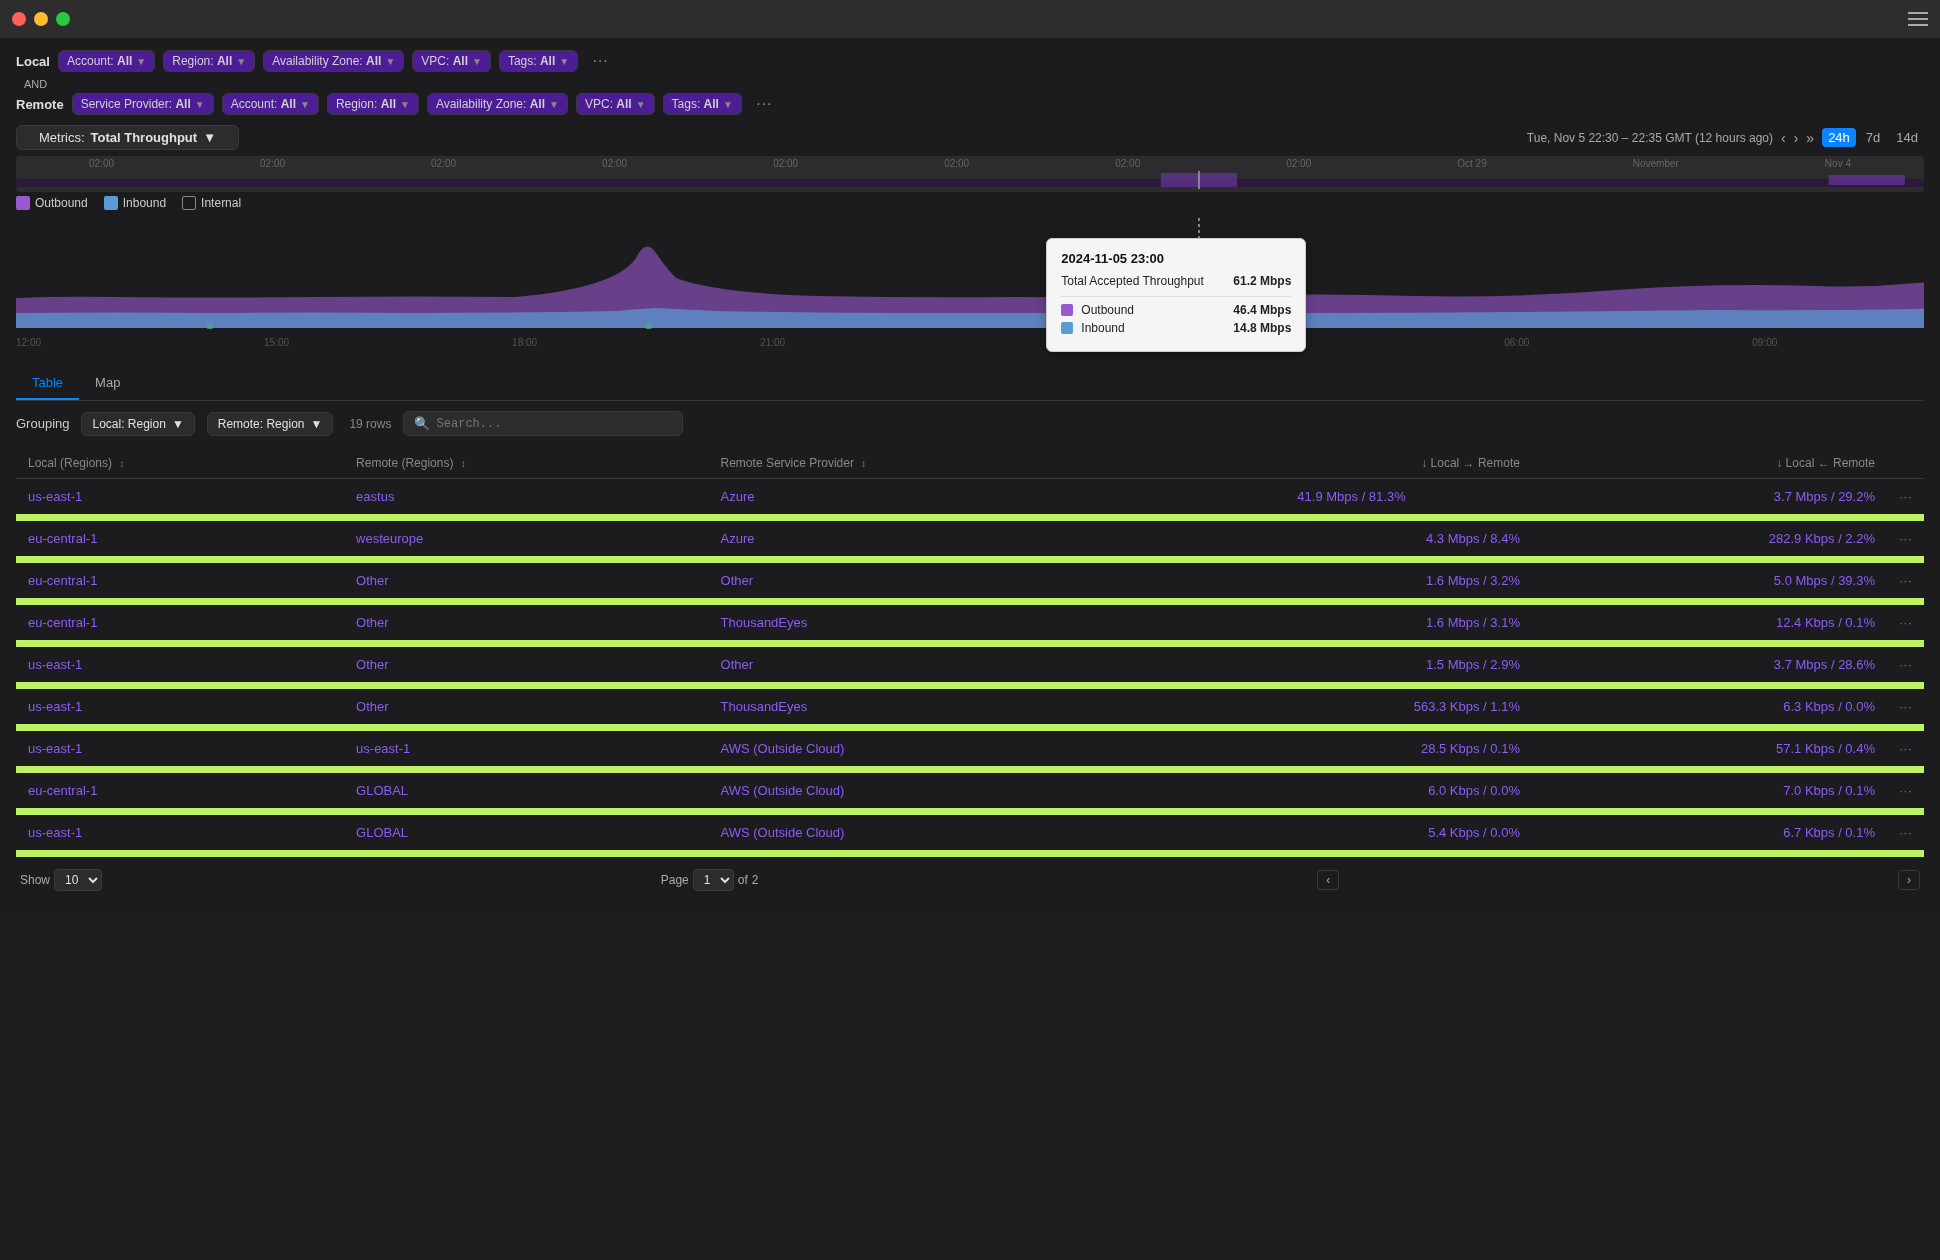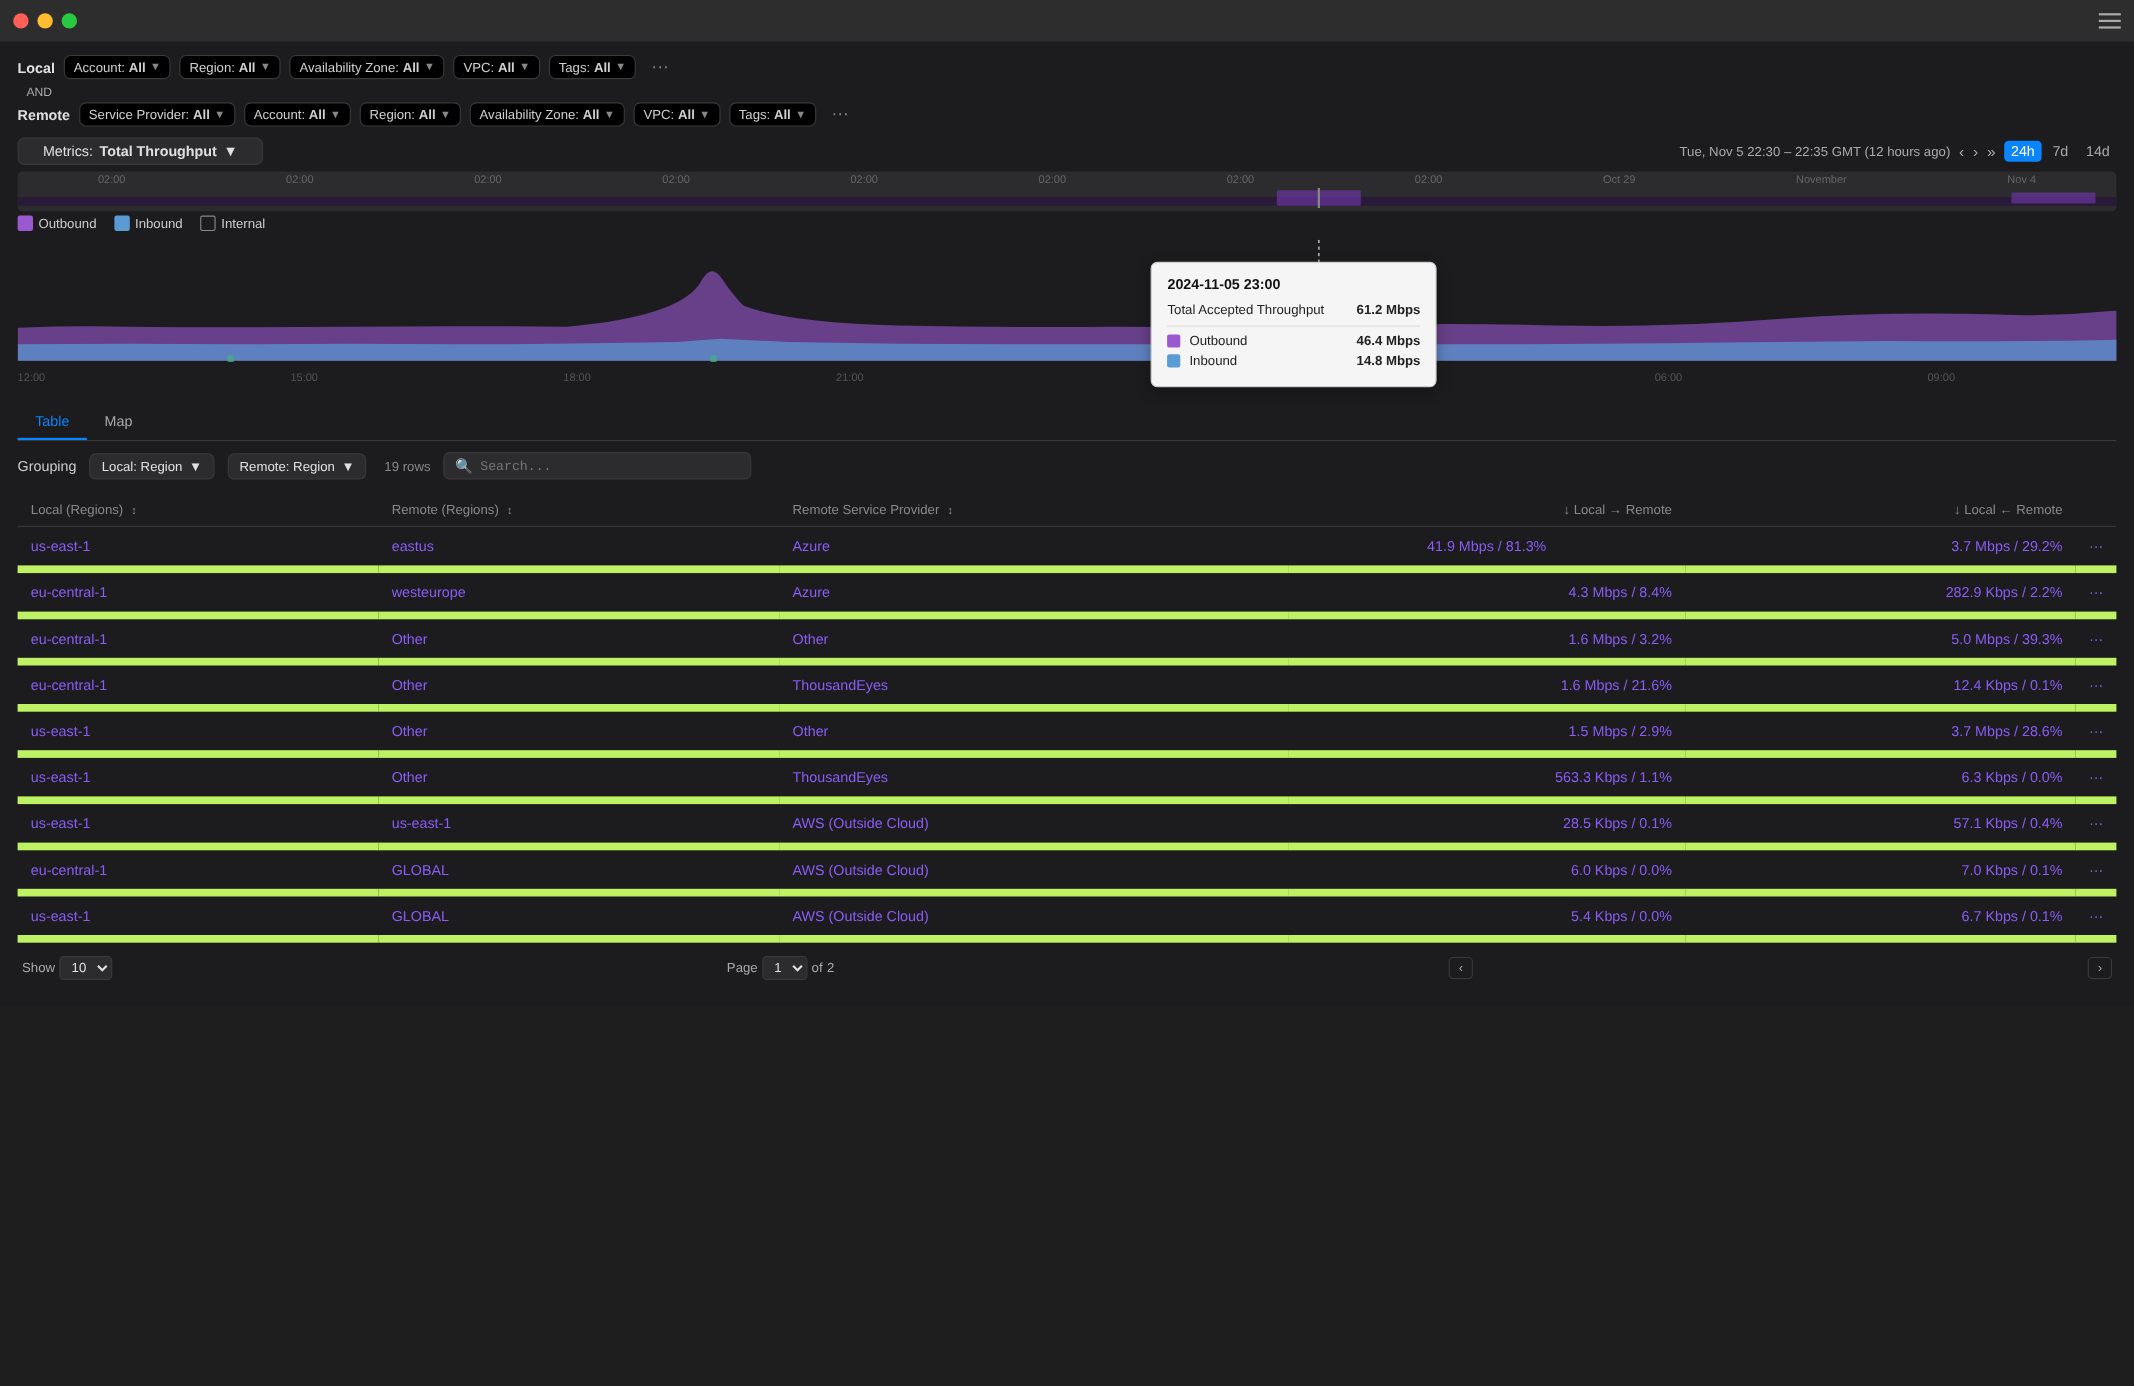--- a/index.html
+++ b/index.html
@@ -56,21 +56,21 @@
     }
     .and-label {
       font-size: 11px;
       color: #aaa;
       margin: 3px 0 3px 8px;
     }
     .filter-chip {
       display: flex;
       align-items: center;
       gap: 4px;
-      background: #000000;
+      background: #4c1d95;
       border: 1px solid #3a3a3c;
       border-radius: 6px;
       padding: 3px 8px;
       font-size: 12px;
       color: #d0d0d0;
       cursor: pointer;
       justify-content: flex-end;
     }
     .filter-chip .caret { color: #888; font-size: 10px; }
     .more-btn {
@@ -584,21 +584,21 @@
       <td>Other</td>
       <td>Other</td>
       <td style="text-align:right;">1.6 Mbps / 3.2%</td>
       <td style="text-align:right;">5.0 Mbps / 39.3%</td>
       <td class="col-actions">···</td>
     </tr>
         <tr>
       <td>eu-central-1</td>
       <td>Other</td>
       <td>ThousandEyes</td>
-      <td style="text-align:right;">1.6 Mbps / 21.6%</td>
+      <td style="text-align:right;">1.6 Mbps / 3.1%</td>
       <td style="text-align:right;">12.4 Kbps / 0.1%</td>
       <td class="col-actions">···</td>
     </tr>
         <tr>
       <td>us-east-1</td>
       <td>Other</td>
       <td>Other</td>
       <td style="text-align:right;">1.5 Mbps / 2.9%</td>
       <td style="text-align:right;">3.7 Mbps / 28.6%</td>
       <td class="col-actions">···</td>

